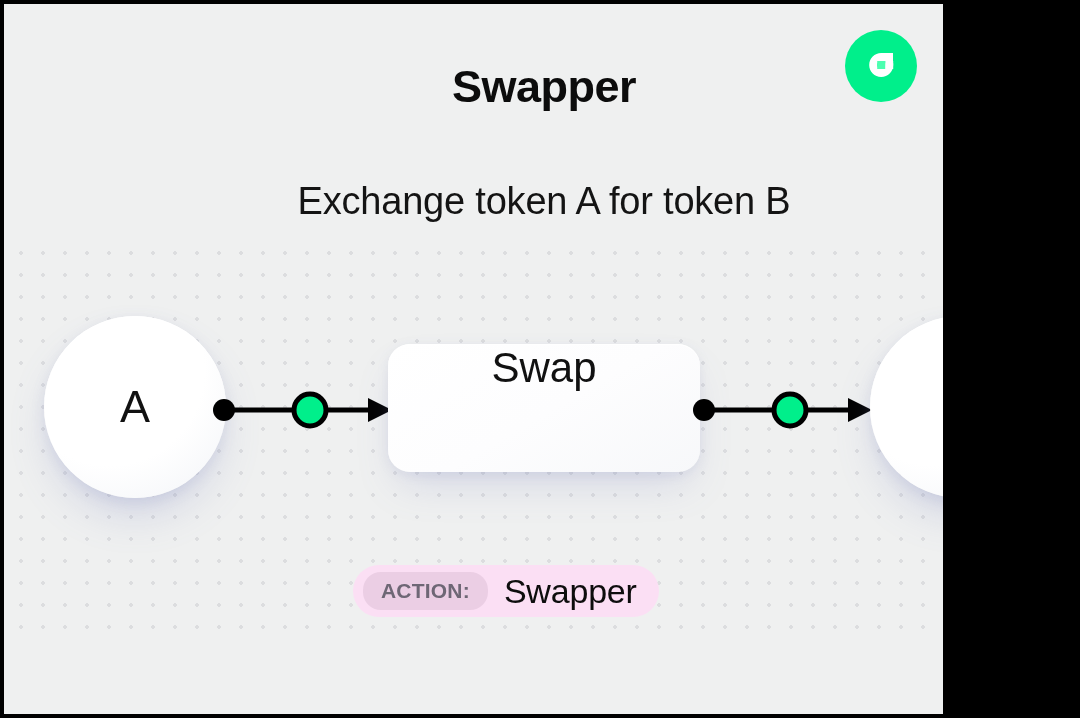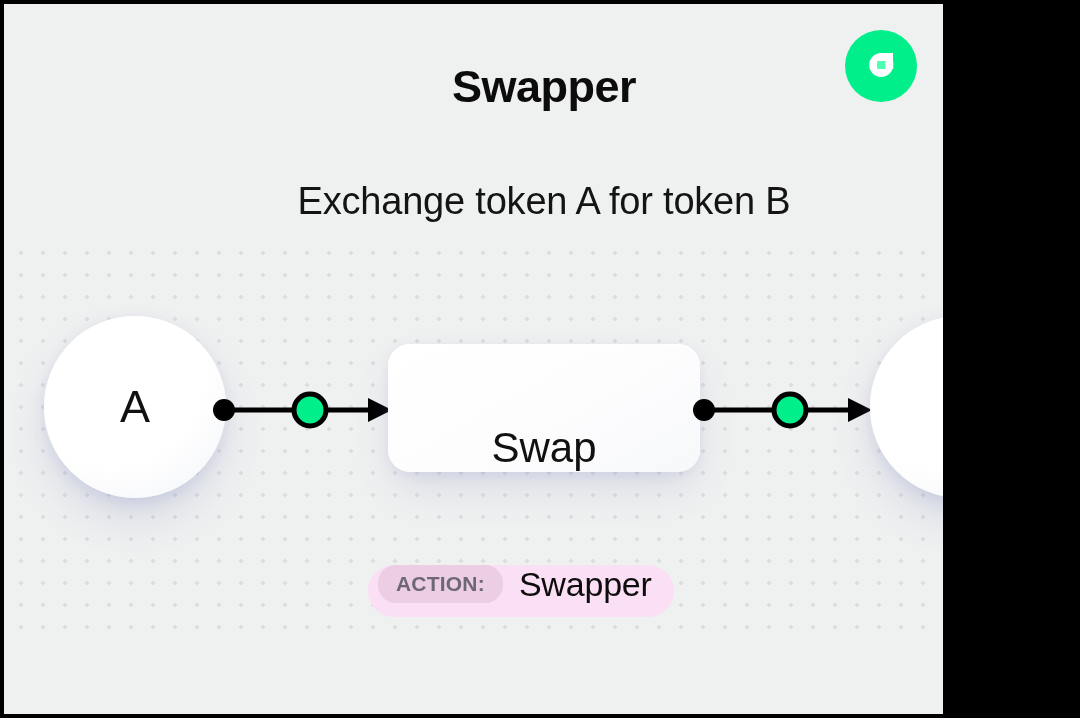--- a/index.html
+++ b/index.html
@@ -108,48 +108,48 @@
     left: 384px;
     top: 108px;
     width: 312px;
     height: 128px;
     border-radius: 22px;
     background: linear-gradient(150deg, #ffffff 0%, #fdfdfe 52%, #f7f8fa 100%);
     box-shadow: 0 20px 40px -12px rgba(120,128,190,0.26),
                 0 3px 12px rgba(130,136,190,0.12),
                 inset 0 1px 0 rgba(255,255,255,0.95);
     display: flex;
-    align-items: flex-end;
+    align-items: flex-start;
     justify-content: center;
     font-size: 42px;
     font-weight: 400;
     color: #111111;
   }
 
   
   .connector {
     position: absolute;
     top: 152px;
     height: 44px;
   }
   .connector.first  { left: 206px; width: 182px; }
   .connector.second { left: 686px; width: 182px; }
   .connector svg { display: block; }
 
   
   .action-badge {
     position: absolute;
-    left: 364px;
+    left: 349px;
     top: 561px;
     height: 52px;
     padding: 0 22px 0 10px;
     border-radius: 26px;
     background: #fbdff4;
     display: flex;
-    align-items: flex-start;
+    align-items: center;
     gap: 16px;
   }
   .action-pill {
     background: #ebcee4;
     color: #6e6775;
     font-size: 21px;
     font-weight: bold;
     letter-spacing: 0.2px;
     padding: 7px 18px;
     border-radius: 18px;

